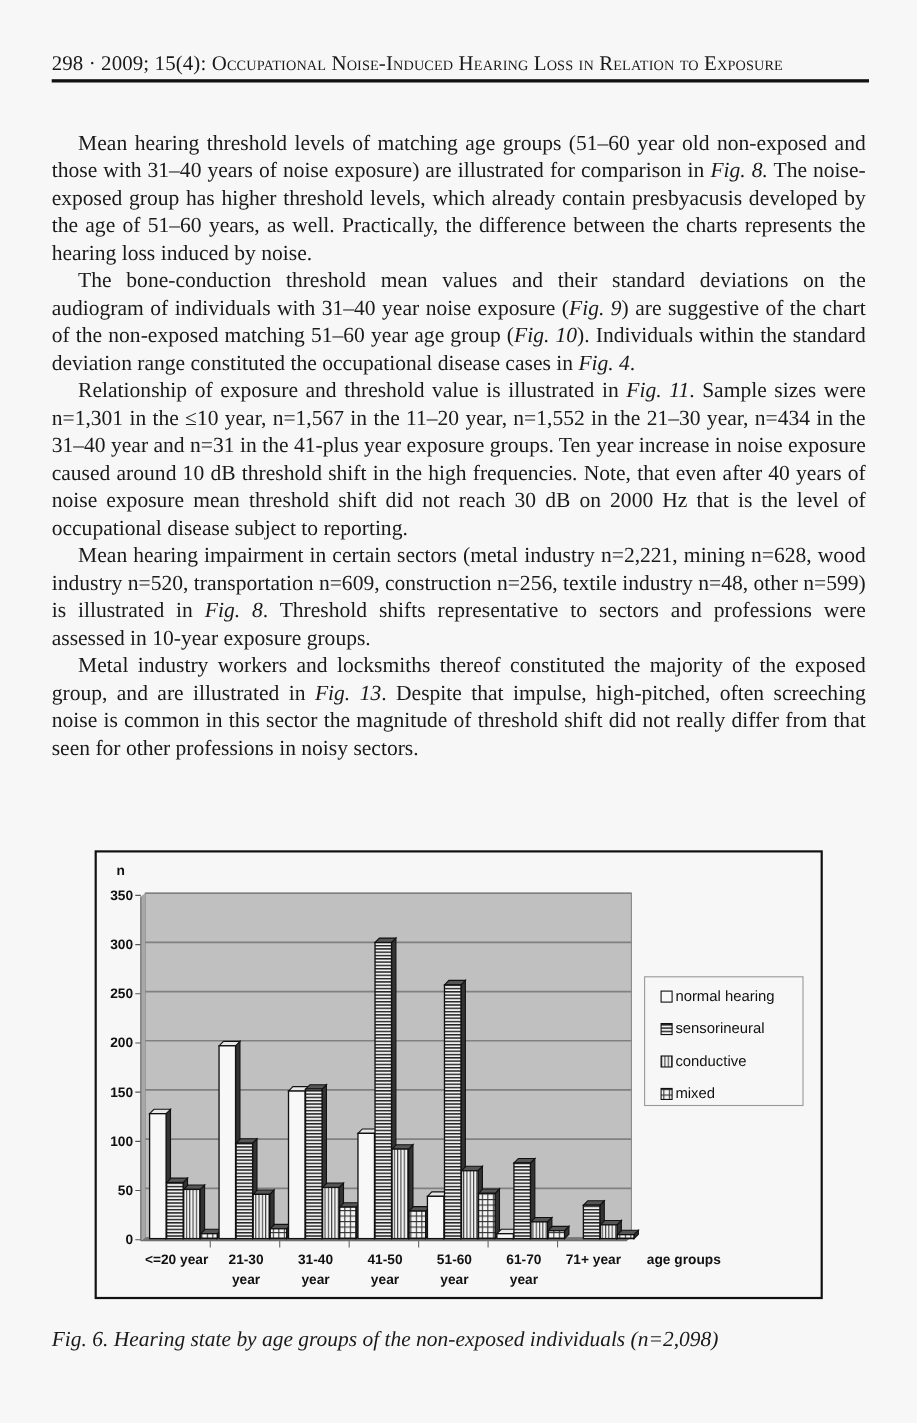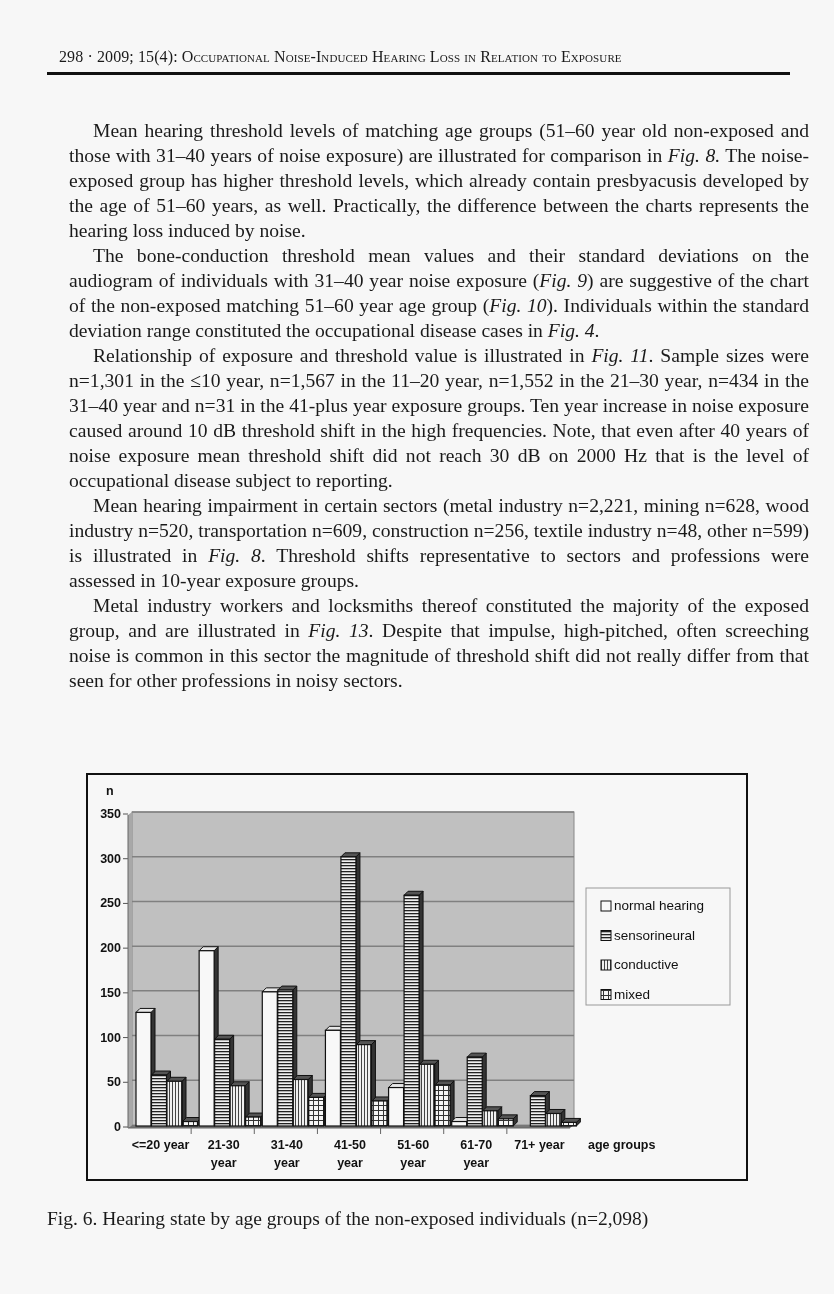--- a/index.html
+++ b/index.html
@@ -1,25 +1,25 @@
 <!DOCTYPE html>
 <html><head>
 <meta charset="utf-8">
 <style>
   html, body { margin: 0; padding: 0; background: #f7f7f7; }
   body { width: 834px; height: 1294px; position: relative; overflow: hidden; font-family: "Liberation Serif", serif; color: #1a1a1a; }
-  .header { position: absolute; left: 59px; top: 48px; width: 742px; font-size: 16px; letter-spacing: 0.1px; }
+  .header { position: absolute; left: 47px; top: 48px; width: 742px; font-size: 19px; letter-spacing: 0.1px; }
   .header .sc { font-variant: small-caps; }
   .rule { position: absolute; left: 47px; top: 72px; width: 743px; height: 3px; background: #111; }
-  .body-text { position: absolute; left: 47px; top: 118px; width: 740px; font-size: 19.6px; line-height: 25px; text-align: justify; margin-left: 22px; }
+  .body-text { position: absolute; left: 47px; top: 118px; width: 740px; font-size: 19.6px; line-height: 25px; text-align: justify; }
   .body-text p { margin: 0; text-indent: 24px; }
   .body-text i { font-style: italic; }
   .figure { position: absolute; left: 86px; top: 773px; width: 662px; height: 408px; border: 2px solid #111; background: #f7f7f7; box-sizing: border-box; }
   .figure svg { position: absolute; left: 0; top: 0; }
-  .caption { position: absolute; left: 47px; top: 1208px; font-size: 19.5px; }
+  .caption { position: absolute; left: 47px; top: 1208px; font-size: 19.5px; font-style: italic; }
   .axis-text { font-family: "Liberation Sans", sans-serif; font-weight: bold; font-size: 12.5px; fill: #111; }
   .legend-text { font-family: "Liberation Sans", sans-serif; font-size: 13.5px; fill: #111; }
 </style>
 </head>
 <body>
 
 <div class="header">
   <span>298 · 2009; 15(4): </span><span class="sc">Occupational Noise-Induced Hearing Loss in Relation to Exposure</span>
 </div>
 <div class="rule"></div>

